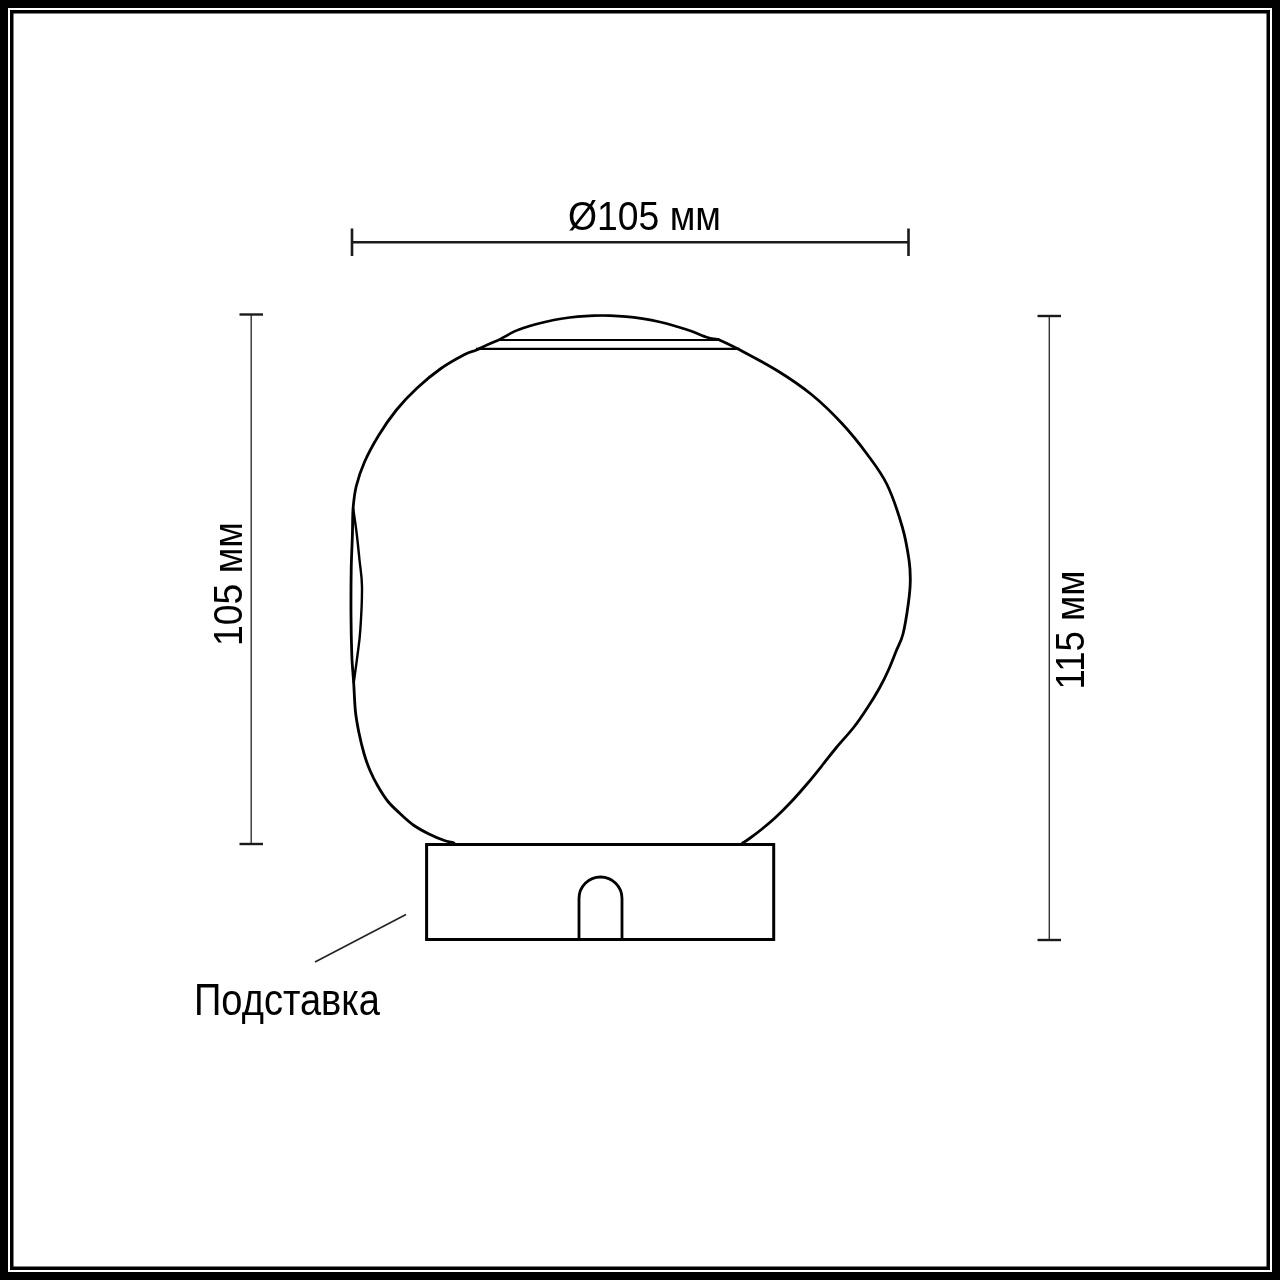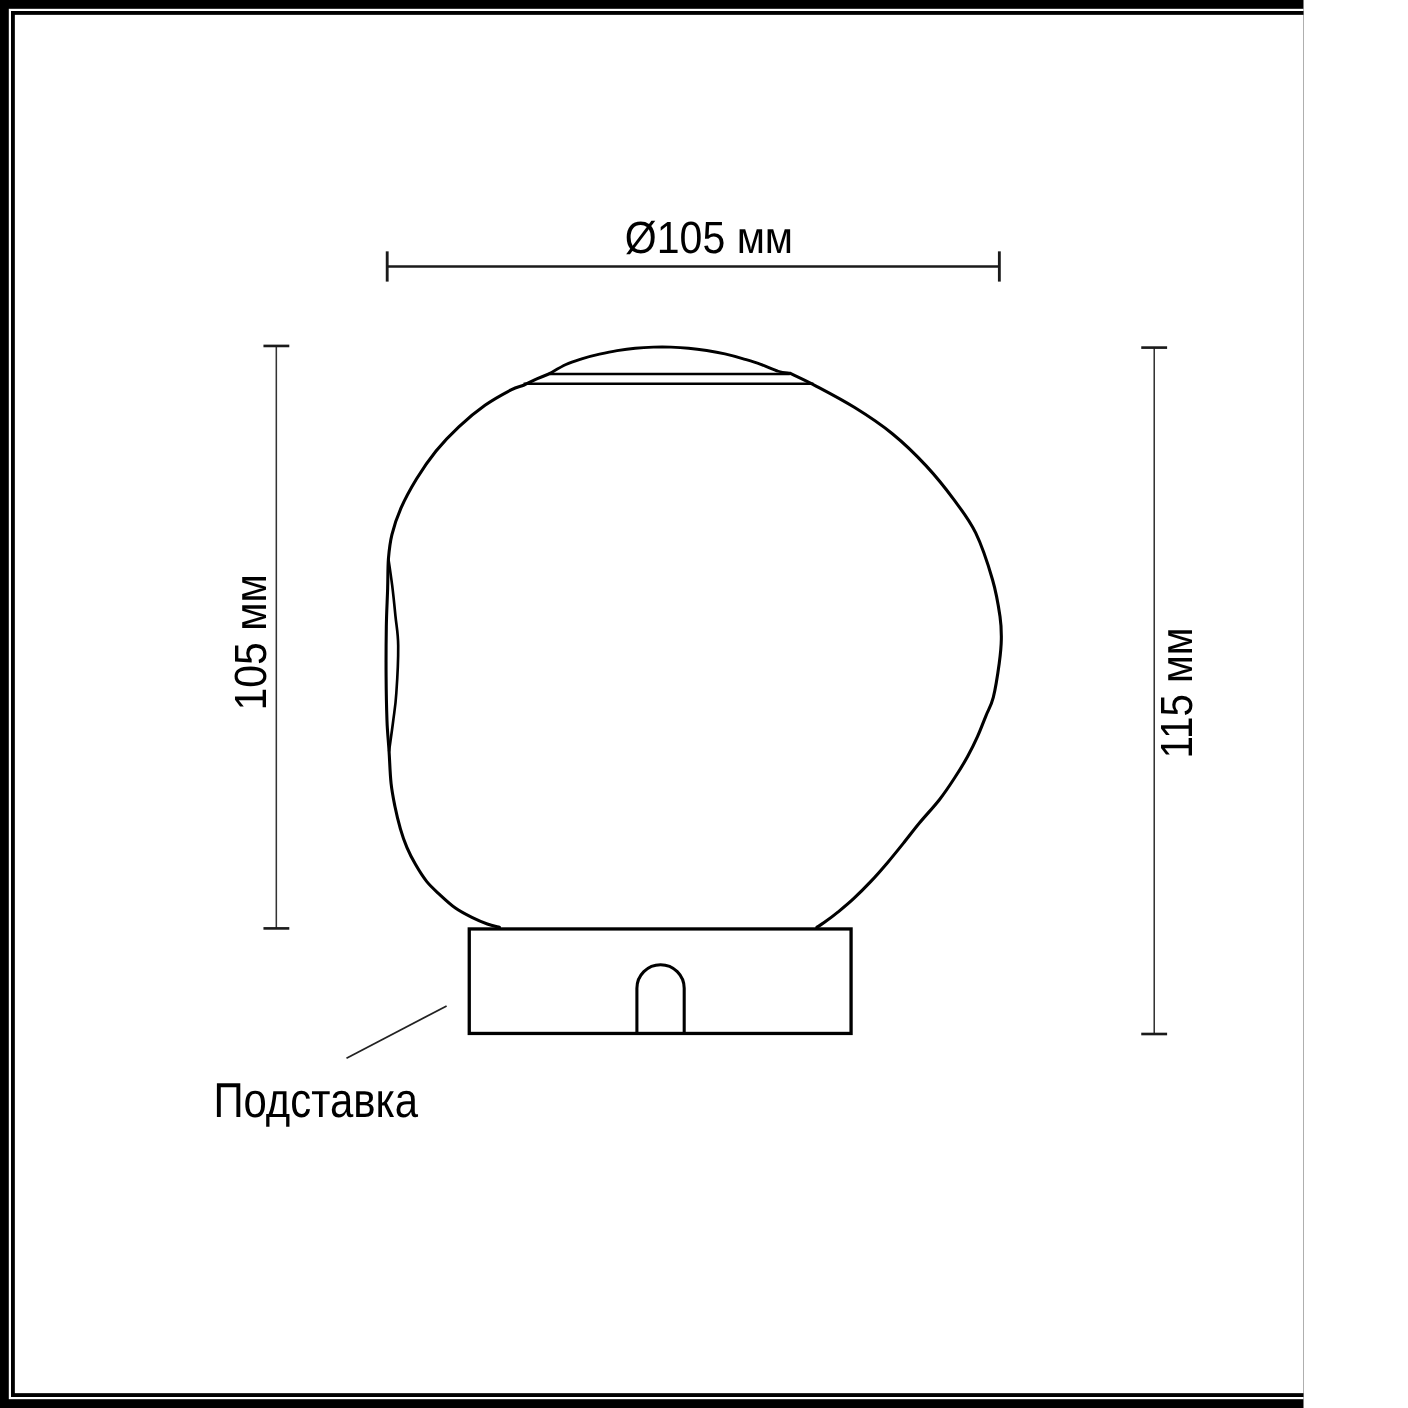--- a/index.html
+++ b/index.html
@@ -1,16 +1,16 @@
 <!DOCTYPE html>
 <html><head>
 <meta charset="utf-8">
 <style>
   html,body{margin:0;padding:0;background:#fff;}
-  #page{position:relative;width:1185px;height:1280px;background:#fff;overflow:hidden;}
+  #page{position:relative;width:1280px;height:1280px;background:#fff;overflow:hidden;}
   svg{position:absolute;left:0;top:0;}
   text{font-family:"Liberation Sans",sans-serif;fill:#000;}
 </style>
 </head>
 <body>
 <div id="page">
 <svg width="1280" height="1280" viewBox="0 0 1280 1280">
 
   <g>
     <rect x="0" y="0" width="1280" height="1280" fill="#000"></rect>

